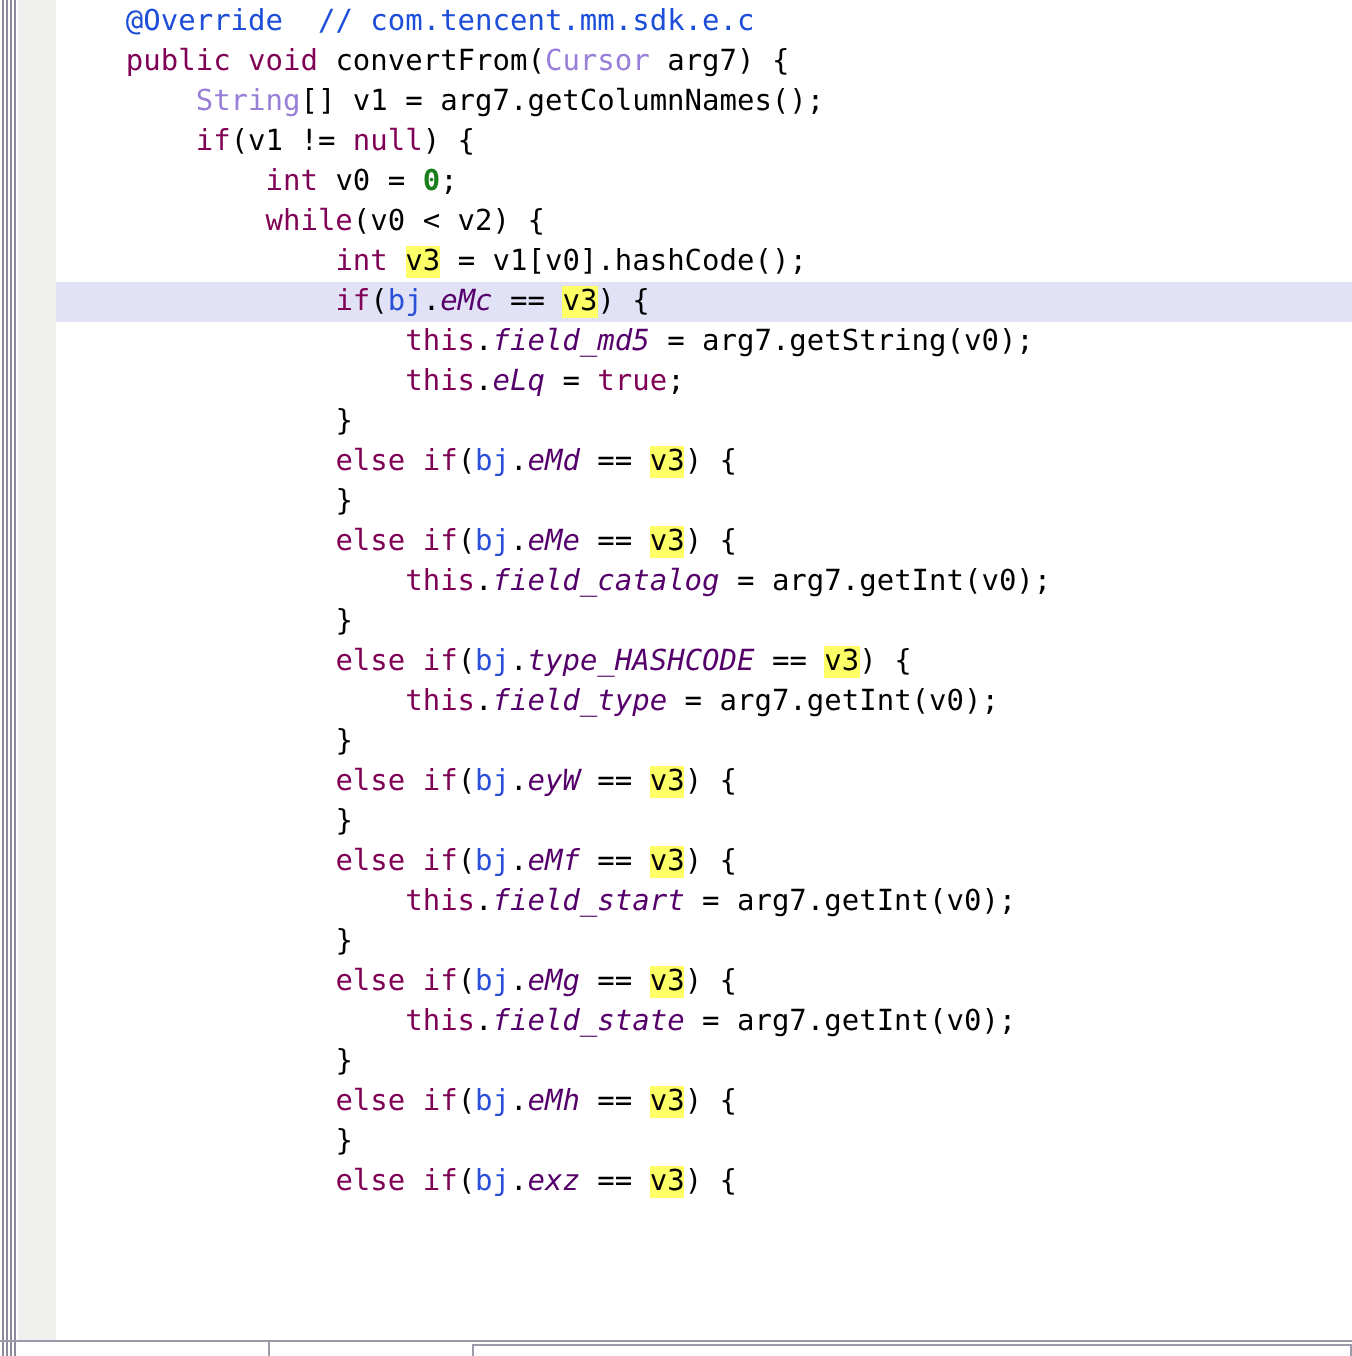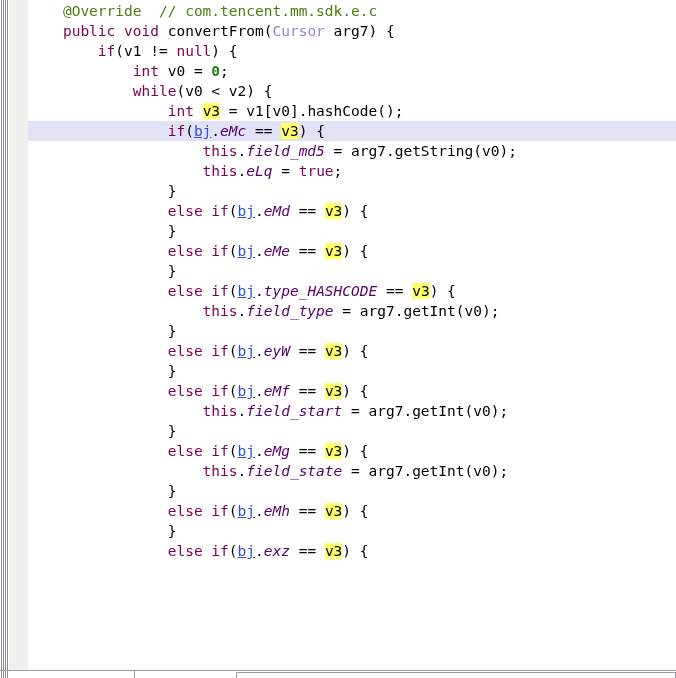--- a/index.html
+++ b/index.html
@@ -76,26 +76,26 @@
   .code-line.current {
     background: #e2e2f7;
     margin-left: -28px;
     padding-left: 28px;
   }
 
   
   #code-lines { padding-top: 1px; }
 
   
-  .tok-cmt   { color: #4d7c0f; }                 
+  .tok-cmt   { color: #1d4ed8; }                 
   .tok-kw    { color: #7f0055; font-weight: normal; }  
   .tok-type  { color: #9a7fd8; }                 
   .tok-fld   { color: #55006a; font-style: italic; } 
   .tok-num   { color: #1a7f1a; font-weight: bold; }  
-  .tok-var   { color: #2a4fd8; text-decoration: underline; }                 
+  .tok-var   { color: #2a4fd8; }                 
   .tok-plain { color: #000000; }
 
   
   .hl-occ {
     background: #ffff66;
   }
 
   
   #hscroll-track {
     position: absolute;
@@ -156,31 +156,33 @@
     <div class="bar b2"></div>
     <div class="bar b3"></div>
   </div>
 
   <div id="gutter"></div>
 
   <div id="code-surface">
     <div id="code-lines">
         <div class="code-line"><span>    </span><span class="tok-cmt">@Override</span><span class="tok-plain">  </span><span class="tok-cmt">// com.tencent.mm.sdk.e.c</span></div>
         <div class="code-line"><span>    </span><span class="tok-kw">public</span><span class="tok-plain"> </span><span class="tok-kw">void</span><span class="tok-plain"> convertFrom(</span><span class="tok-type">Cursor</span><span class="tok-plain"> arg7) {</span></div>
+        <div class="code-line"><span>        </span><span class="tok-type">String</span><span class="tok-plain">[] v1 = arg7.getColumnNames();</span></div>
         <div class="code-line"><span>        </span><span class="tok-kw">if</span><span class="tok-plain">(v1 != </span><span class="tok-kw">null</span><span class="tok-plain">) {</span></div>
         <div class="code-line"><span>            </span><span class="tok-kw">int</span><span class="tok-plain"> v0 = </span><span class="tok-num">0</span><span class="tok-plain">;</span></div>
         <div class="code-line"><span>            </span><span class="tok-kw">while</span><span class="tok-plain">(v0 &lt; v2) {</span></div>
         <div class="code-line"><span>                </span><span class="tok-kw">int</span><span class="tok-plain"> </span><span class="tok-plain hl-occ">v3</span><span class="tok-plain"> = v1[v0].hashCode();</span></div>
         <div class="code-line current"><span>                </span><span class="tok-kw">if</span><span class="tok-plain">(</span><span class="tok-var">bj</span><span class="tok-plain">.</span><span class="tok-fld">eMc</span><span class="tok-plain"> == </span><span class="tok-plain hl-occ">v3</span><span class="tok-plain">) {</span></div>
         <div class="code-line"><span>                    </span><span class="tok-kw">this</span><span class="tok-plain">.</span><span class="tok-fld">field_md5</span><span class="tok-plain"> = arg7.getString(v0);</span></div>
         <div class="code-line"><span>                    </span><span class="tok-kw">this</span><span class="tok-plain">.</span><span class="tok-fld">eLq</span><span class="tok-plain"> = </span><span class="tok-kw">true</span><span class="tok-plain">;</span></div>
         <div class="code-line"><span>                </span><span class="tok-plain">}</span></div>
         <div class="code-line"><span>                </span><span class="tok-kw">else</span><span class="tok-plain"> </span><span class="tok-kw">if</span><span class="tok-plain">(</span><span class="tok-var">bj</span><span class="tok-plain">.</span><span class="tok-fld">eMd</span><span class="tok-plain"> == </span><span class="tok-plain hl-occ">v3</span><span class="tok-plain">) {</span></div>
         <div class="code-line"><span>                </span><span class="tok-plain">}</span></div>
         <div class="code-line"><span>                </span><span class="tok-kw">else</span><span class="tok-plain"> </span><span class="tok-kw">if</span><span class="tok-plain">(</span><span class="tok-var">bj</span><span class="tok-plain">.</span><span class="tok-fld">eMe</span><span class="tok-plain"> == </span><span class="tok-plain hl-occ">v3</span><span class="tok-plain">) {</span></div>
+        <div class="code-line"><span>                    </span><span class="tok-kw">this</span><span class="tok-plain">.</span><span class="tok-fld">field_catalog</span><span class="tok-plain"> = arg7.getInt(v0);</span></div>
         <div class="code-line"><span>                </span><span class="tok-plain">}</span></div>
         <div class="code-line"><span>                </span><span class="tok-kw">else</span><span class="tok-plain"> </span><span class="tok-kw">if</span><span class="tok-plain">(</span><span class="tok-var">bj</span><span class="tok-plain">.</span><span class="tok-fld">type_HASHCODE</span><span class="tok-plain"> == </span><span class="tok-plain hl-occ">v3</span><span class="tok-plain">) {</span></div>
         <div class="code-line"><span>                    </span><span class="tok-kw">this</span><span class="tok-plain">.</span><span class="tok-fld">field_type</span><span class="tok-plain"> = arg7.getInt(v0);</span></div>
         <div class="code-line"><span>                </span><span class="tok-plain">}</span></div>
         <div class="code-line"><span>                </span><span class="tok-kw">else</span><span class="tok-plain"> </span><span class="tok-kw">if</span><span class="tok-plain">(</span><span class="tok-var">bj</span><span class="tok-plain">.</span><span class="tok-fld">eyW</span><span class="tok-plain"> == </span><span class="tok-plain hl-occ">v3</span><span class="tok-plain">) {</span></div>
         <div class="code-line"><span>                </span><span class="tok-plain">}</span></div>
         <div class="code-line"><span>                </span><span class="tok-kw">else</span><span class="tok-plain"> </span><span class="tok-kw">if</span><span class="tok-plain">(</span><span class="tok-var">bj</span><span class="tok-plain">.</span><span class="tok-fld">eMf</span><span class="tok-plain"> == </span><span class="tok-plain hl-occ">v3</span><span class="tok-plain">) {</span></div>
         <div class="code-line"><span>                    </span><span class="tok-kw">this</span><span class="tok-plain">.</span><span class="tok-fld">field_start</span><span class="tok-plain"> = arg7.getInt(v0);</span></div>
         <div class="code-line"><span>                </span><span class="tok-plain">}</span></div>
         <div class="code-line"><span>                </span><span class="tok-kw">else</span><span class="tok-plain"> </span><span class="tok-kw">if</span><span class="tok-plain">(</span><span class="tok-var">bj</span><span class="tok-plain">.</span><span class="tok-fld">eMg</span><span class="tok-plain"> == </span><span class="tok-plain hl-occ">v3</span><span class="tok-plain">) {</span></div>

